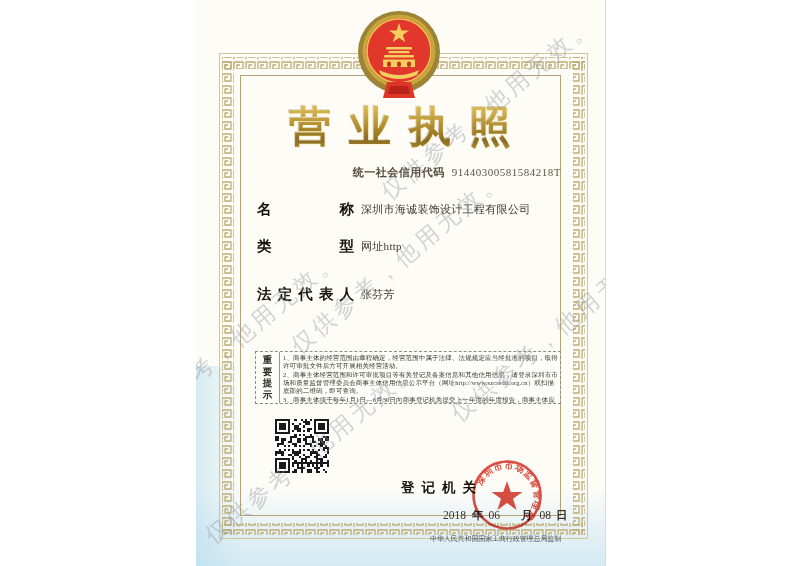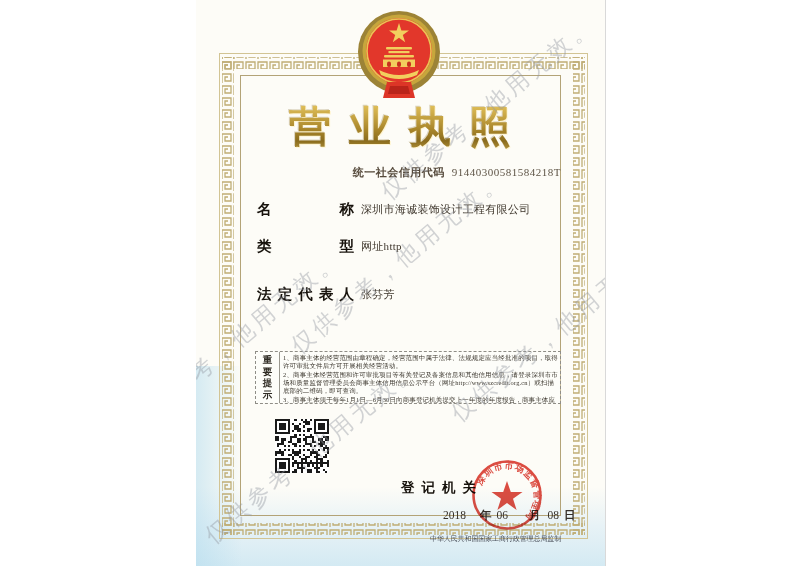--- a/index.html
+++ b/index.html
@@ -69,21 +69,21 @@
   
   .registry{
     position:absolute;left:205px;top:479px;font-size:13.5px;font-weight:bold;
     color:#17120c;letter-spacing:7px;white-space:nowrap;text-align:center;
   }
   .dateline{
     position:absolute;left:247px;top:508px;font-size:11.5px;color:#36302a;
     display:flex;align-items:baseline;white-space:nowrap;
   }
   .dateline span{display:inline-block;}
-  .dl-y{margin-right:14px}.dl-yu{margin-right:5px;font-weight:bold}
+  .dl-y{margin-right:6px}.dl-yu{margin-right:5px;font-weight:bold}
   .dl-m{margin-right:21px}.dl-mu{margin-right:7px;font-weight:bold}
   .dl-d{margin-right:5px}.dl-du{font-weight:bold}
   .seal{position:absolute;left:272px;top:457px;opacity:.88;mix-blend-mode:multiply;}
   
   .footer{
     position:absolute;left:234px;top:534px;width:134px;font-size:7px;
     color:#454a55;white-space:nowrap;letter-spacing:-.1px;
   }
   
   .wm{

